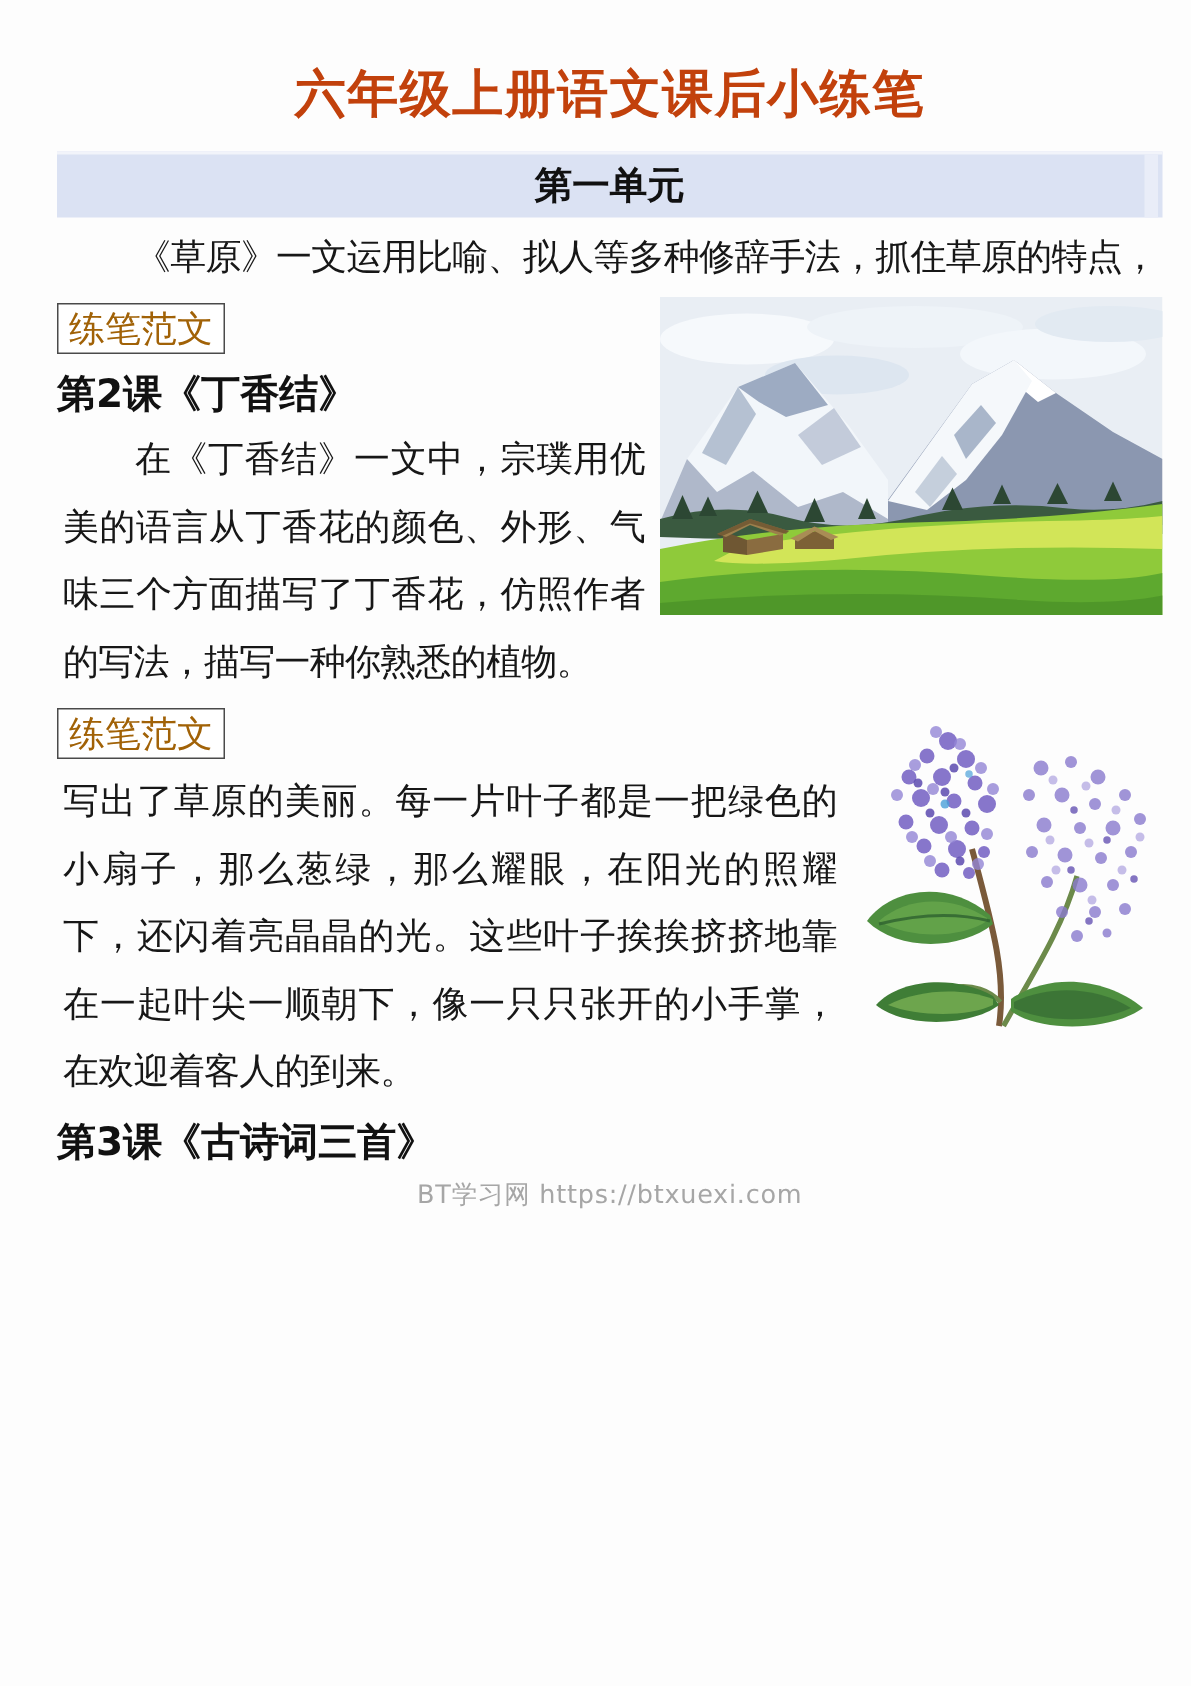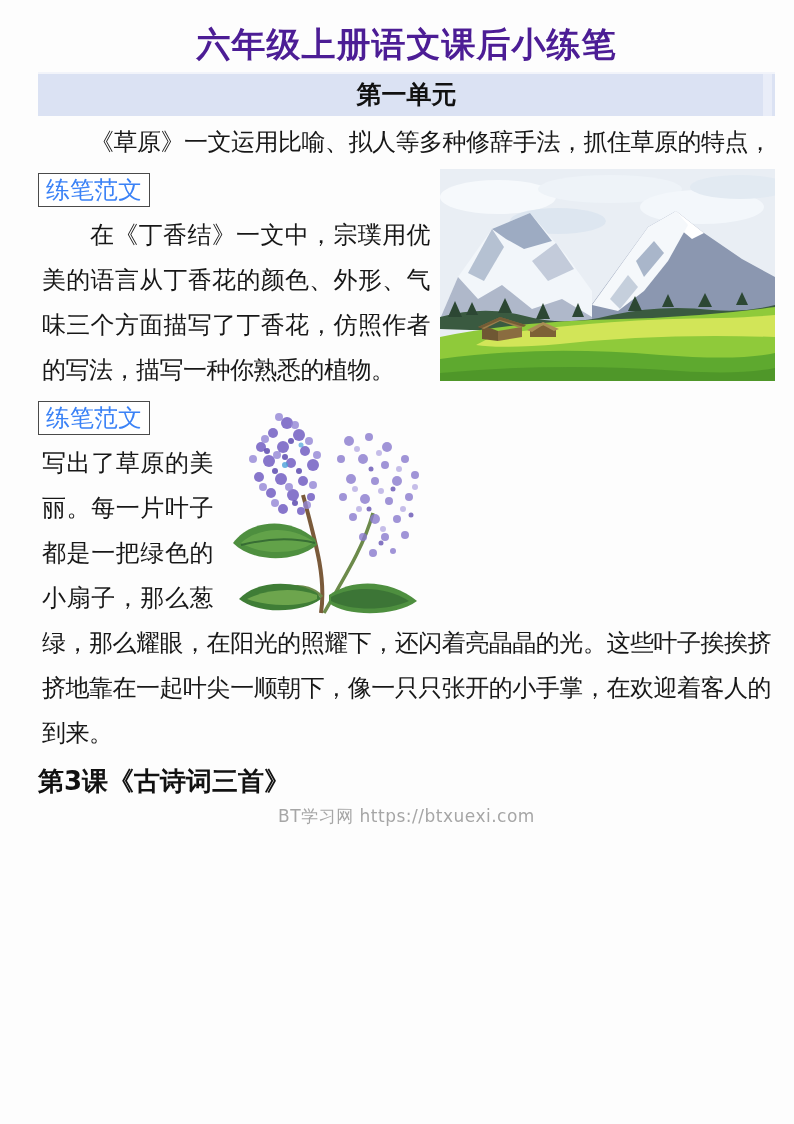--- a/index.html
+++ b/index.html
@@ -2,25 +2,25 @@
 <html><head>
 <meta charset="utf-8">
 <style>
   html,body{margin:0;padding:0;}
   body{
     width:794px;height:1124px;overflow:hidden;background:#fdfdfd;
     font-family:"DejaVu Sans","Liberation Sans",sans-serif;color:#1c1c1c;
   }
   .page{padding:0 19px 0 38px;position:relative;}
   .doc-title{
-    margin:22px 0 0 0;text-align:center;font-size:34px;font-weight:700;
-    letter-spacing:1px;line-height:44px;color:#4c1d95;
+    margin:41px 0 0 0;text-align:center;font-size:34px;font-weight:700;
+    letter-spacing:1px;line-height:44px;color:#c2410c;
   }
   .unit-banner{
-    margin-top:6px;height:42px;line-height:42px;text-align:center;
+    margin-top:16px;height:42px;line-height:42px;text-align:center;
     font-size:25px;font-weight:700;color:#111;
     border-top:2px solid #f2f4fa;
     position:relative;
   }
   .unit-banner .strip{position:absolute;right:3px;top:0;width:9px;height:100%;}
   .lesson-heading{
     margin:8px 0 0 0;font-size:26px;font-weight:700;line-height:34px;color:#111;
   }
   .body-text{
     font-size:24px;letter-spacing:-0.5px;line-height:45px;color:#171717;
@@ -31,21 +31,21 @@
   .indent{text-indent:2em;}
   .wrap-zone{overflow:visible;}
   .float-grass{
     float:right;width:335px;height:212px;margin:0 0 40px 10px;
   }
   .float-lilac{
     float:right;width:205px;height:218px;margin:0 0 0 12px;
   }
   .sample-label{
     display:inline-block;border:1px solid #4a4a4a;background:#fff;
-    padding:0 7px;margin:4px 17px 2px 0;font-size:24px;line-height:32px;color:#3b82f6;
+    padding:0 7px;margin:4px 17px 2px 0;font-size:24px;line-height:32px;color:#a16207;
   }
   .label-row{line-height:0;}
   .lesson3{margin-top:8px;}
   .footer{
     clear:both;margin-top:6px;text-align:center;font-size:17px;
     color:#a6a6a6;letter-spacing:0.5px;line-height:24px;
   }
   svg{display:block;}
 </style>
 </head>
@@ -114,20 +114,21 @@
       </svg>
     </div>
 
 
     <div class="label-row">
       <span class="sample-label">练笔范文</span>
     </div>
 
   </div>
 
+  <h2 class="lesson-heading">第2课《丁香结》</h2>
 
   <p class="body-text indent">在《丁香结》一文中，宗璞用优美的语言从丁香花的颜色、外形、气味三个方面描写了丁香花，仿照作者的写法，描写一种你熟悉的植物。</p>
 
   <div class="wrap-zone">
     <div class="float-lilac">
 
       <svg viewBox="0 0 205 218" width="205" height="218">
 
         <path d="M96 216 C101 182 92 150 78 98" stroke="#7a5a3a" stroke-width="4" fill="none"></path>
         <path d="M99 216 C118 182 138 152 148 116" stroke="#6c8a4a" stroke-width="3.5" fill="none"></path>

